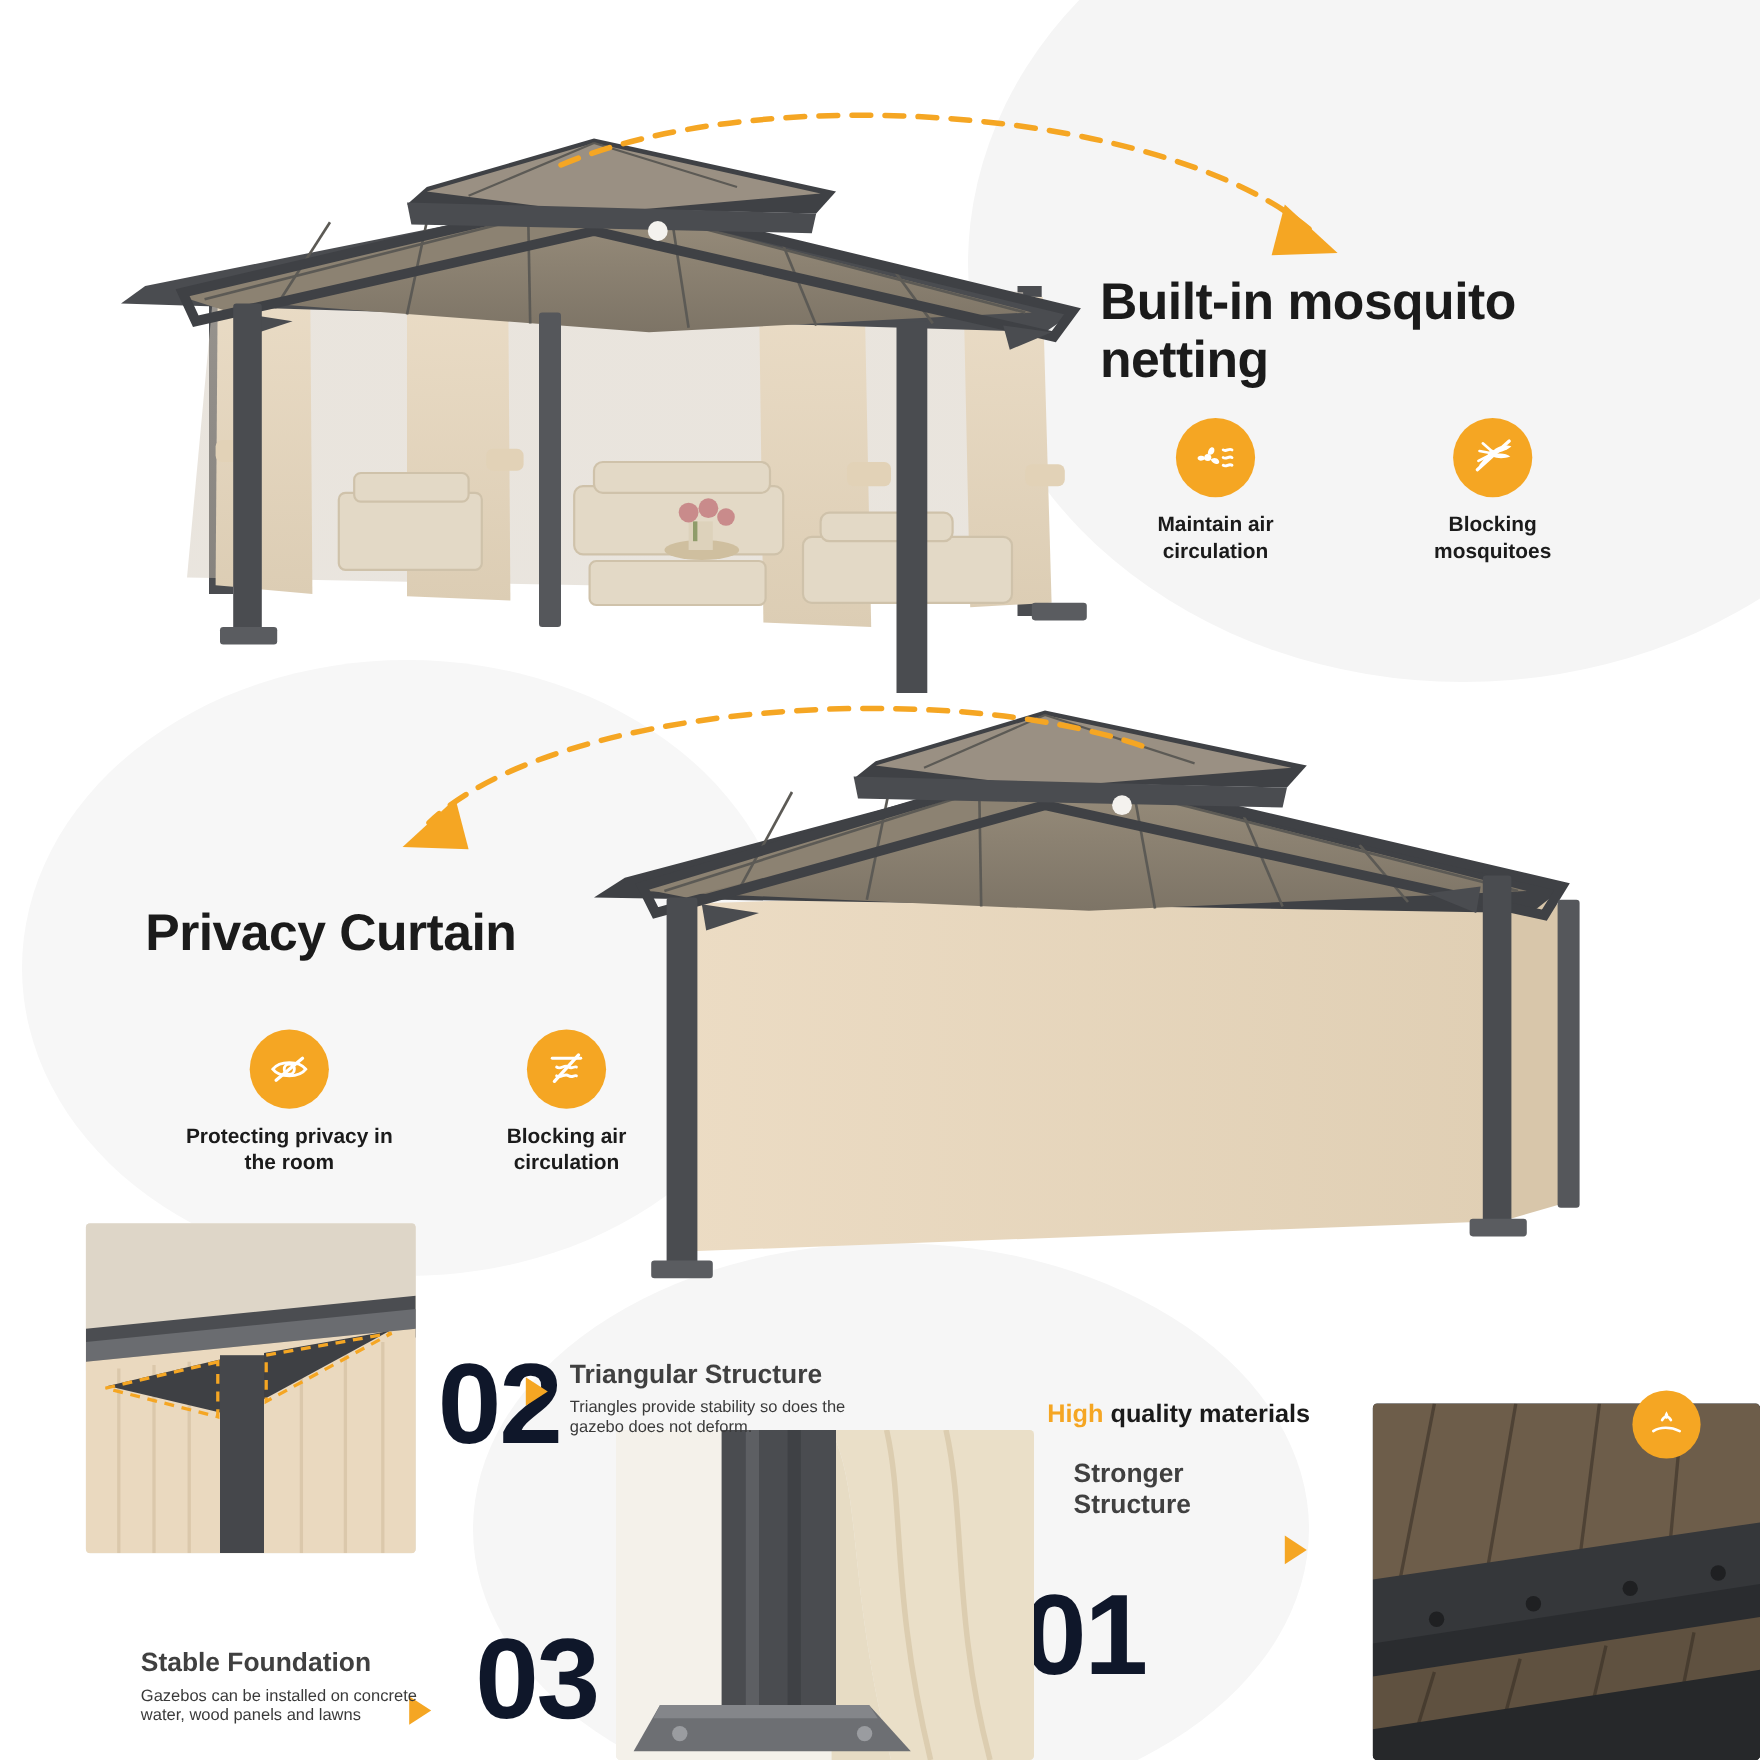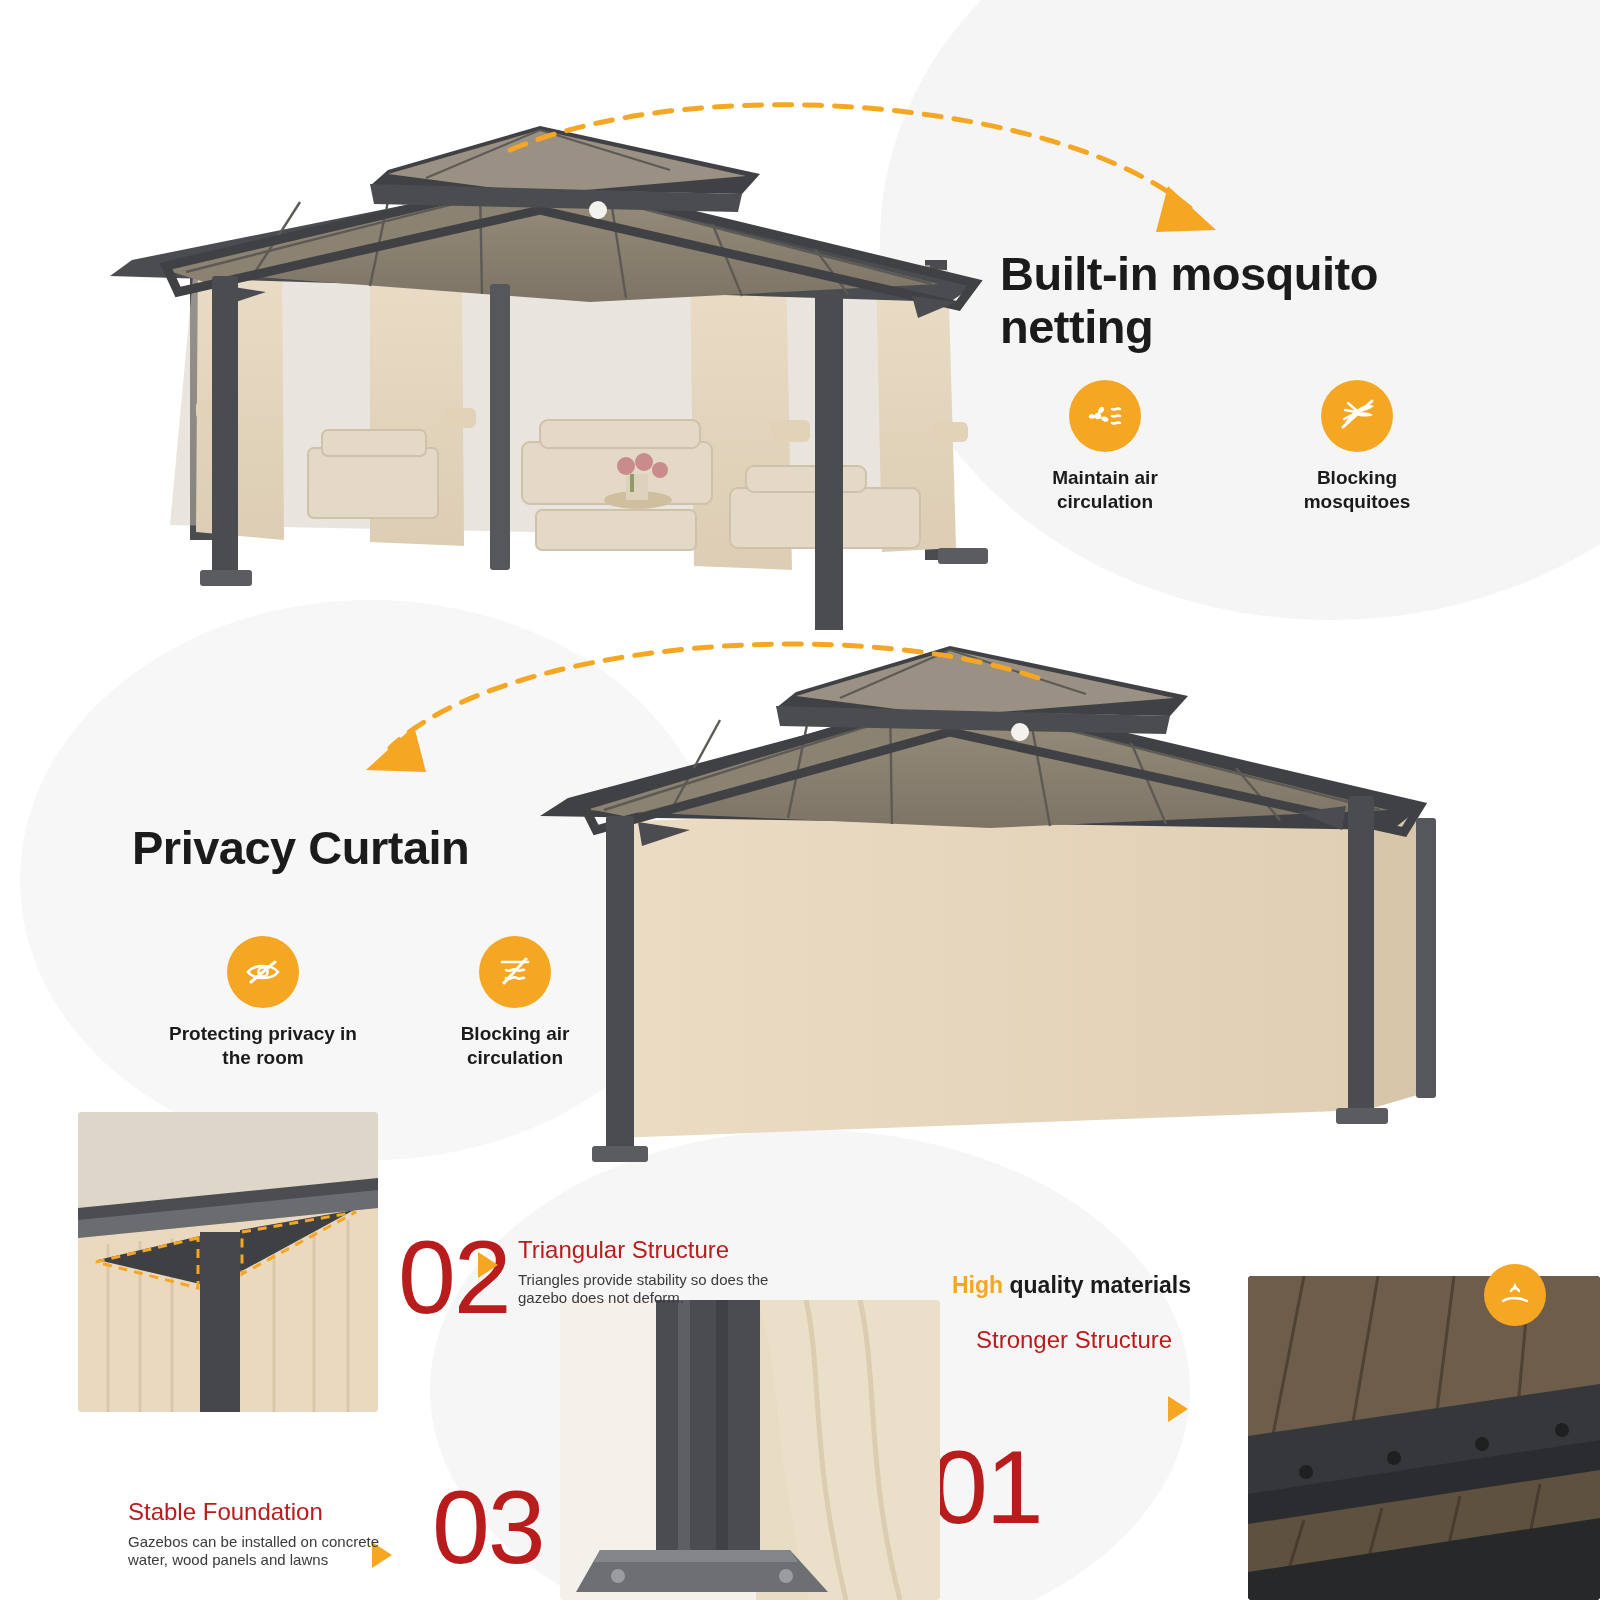--- a/index.html
+++ b/index.html
@@ -75,41 +75,41 @@
 
   
   .p-corner { left: 78px; top: 1112px; width: 300px; height: 300px; background: #e8e2d8; border-radius: 4px; }
   
   .p-foot  { left: 560px; top: 1300px; width: 380px; height: 300px; background: #f2efe9; border-radius: 4px;}
   
   .p-roof  { left: 1248px; top: 1276px; width: 352px; height: 324px; background: #3c3c3c; border-radius: 4px;}
 
   .ghost-num {
     position: absolute;
-    font-size: 104px; font-weight: normal; color: #b91c1c;
+    font-size: 104px; font-weight: bold; color: #0f172a;
     z-index: 2; letter-spacing: -2px;
   }
   .gn-02 { left: 398px;  top: 1218px; }
   .gn-03 { left: 432px;  top: 1468px; }
   .gn-01 { left: 930px;  top: 1428px; }
 
   .tri-bullet {
     position: absolute; z-index: 5;
     width: 0; height: 0;
     border-top: 13px solid transparent;
     border-bottom: 13px solid transparent;
     border-left: 20px solid #f5a623;
   }
   .tb-1 { left: 478px;  top: 1252px; }
   .tb-2 { left: 372px;  top: 1542px; }
   .tb-3 { left: 1168px; top: 1396px; }
 
   .blk { position: absolute; z-index: 5; }
   .blk .t {
-    font-size: 24px; font-weight: normal; color: #b91c1c; margin-bottom: 7px;
+    font-size: 24px; font-weight: bold; color: #404040; margin-bottom: 7px;
   }
   .blk .d {
     font-size: 15px; color: #3a3a3a; line-height: 1.22;
   }
   .k-tri   { left: 518px;  top: 1236px; width: 256px; }
   .k-stab  { left: 128px;  top: 1498px; width: 262px; }
   .k-strong{ left: 976px;  top: 1326px; width: 200px; }
 
   .hq {
     position: absolute; left: 952px; top: 1272px; z-index: 6;

